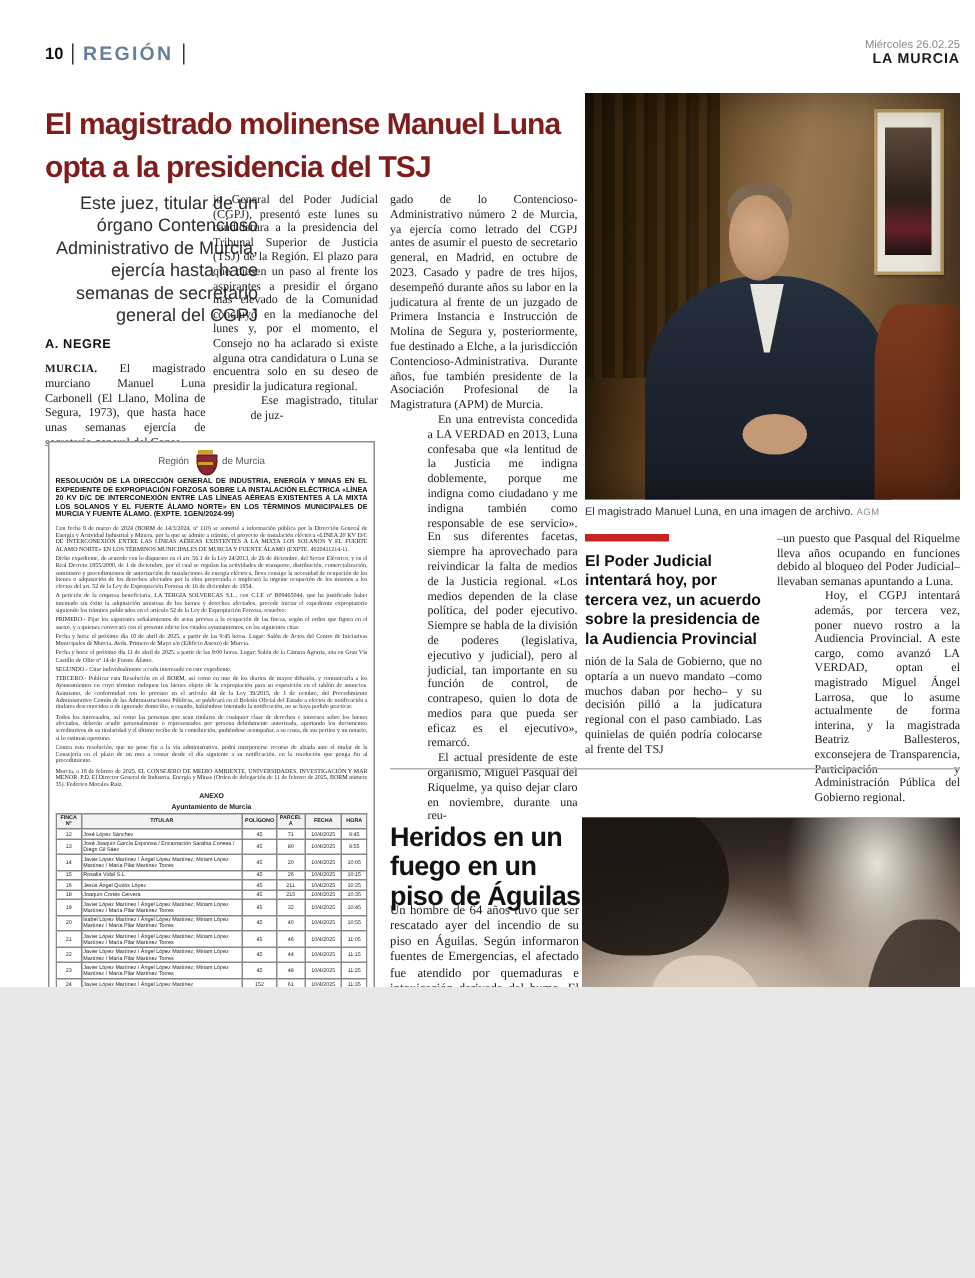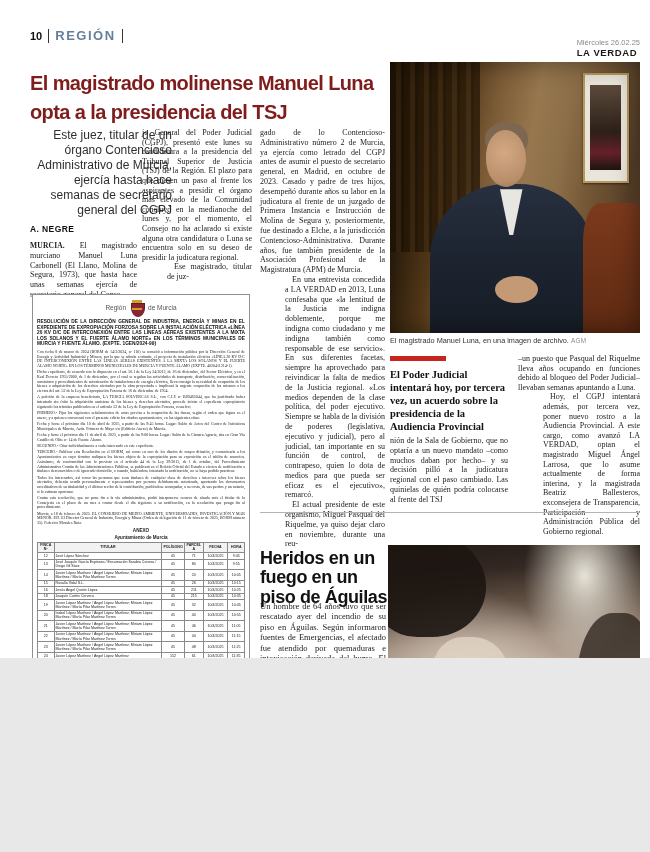--- a/index.html
+++ b/index.html
@@ -6,21 +6,21 @@
   #page{position:relative;width:650px;height:658px;background:#ffffff;overflow:hidden;
         font-family:"Liberation Serif","DejaVu Serif",serif;color:#1b1b1b;}
   .sans{font-family:"Liberation Sans","DejaVu Sans",sans-serif;}
 
   
   .folio-left{position:absolute;left:30px;top:28px;display:flex;align-items:center;gap:6px;}
   .page-num{font-family:"Liberation Sans",sans-serif;font-weight:bold;font-size:11px;color:#111;}
   .folio-bar{width:1px;height:14px;background:#333;}
   .section-label{font-family:"Liberation Sans",sans-serif;font-weight:bold;font-size:13px;
                  letter-spacing:1.5px;color:#64809b;}
-  .folio-right{position:absolute;right:10px;top:39px;text-align:left;line-height:1.15;}
+  .folio-right{position:absolute;right:10px;top:26px;text-align:right;line-height:1.15;}
   .date-line{font-family:"Liberation Sans",sans-serif;font-size:7.5px;color:#8a8a8a;}
   .masthead{font-family:"Liberation Sans",sans-serif;font-weight:bold;font-size:9.5px;
             letter-spacing:.6px;color:#1a1a1a;}
 
   
   .headline{position:absolute;left:30px;top:56px;width:362px;
             font-family:"Liberation Sans","DejaVu Sans",sans-serif;font-weight:bold;
             font-size:20px;line-height:29px;letter-spacing:-.6px;color:#7f1d1d;}
   .standfirst{position:absolute;left:30px;top:128px;width:142px;
               font-family:"Liberation Sans",sans-serif;font-size:12px;line-height:15px;color:#2e2e2e;text-align:right;}
@@ -31,21 +31,21 @@
   .bodycol p + p{text-indent:7px;margin-left:25px;}
   .dateline{font-weight:bold;font-size:7.5px;letter-spacing:.2px;}
   #col1{left:30px;top:241px;width:107px;line-height:9.8px;}
   #col2{left:142px;top:128px;width:110px;line-height:9.6px;}
   #col3{left:260px;top:128px;width:125px;}
   #col4{left:390px;top:436px;width:118px;}
   #col5{left:518px;top:354px;width:122px;line-height:9.6px;}
 
   .pullquote{position:absolute;left:390px;top:356px;width:118px;}
   .pq-bar{width:56px;height:5px;background:#c9251f;margin-bottom:7px;}
-  .pq-text{font-family:Liberation Serif, serif;font-weight:bold;
+  .pq-text{font-family:Liberation Sans, sans-serif;font-weight:bold;
            font-size:10.5px;line-height:13px;color:#111;}
 
   .h-rule{position:absolute;left:260px;top:512px;width:380px;height:1px;background:#b3b3b3;}
 
   
   .photo-portrait{position:absolute;left:390px;top:62px;width:250px;height:271px;overflow:hidden;
     background:linear-gradient(100deg,#1d1205 0%,#32220e 13%,#503618 25%,#7a5b36 38%,
                #96774e 52%,#8c6e48 63%,#6e5232 77%,#58402a 88%,#6b4a26 100%);}
   .shelf{position:absolute;left:0;top:0;width:36%;height:70%;
     background:repeating-linear-gradient(90deg,#241605 0 6px,#3a2610 6px 11px,#1c1204 11px 14px);
@@ -144,21 +144,21 @@
 <div id="page">
 
   <div class="folio-left">
     <span class="page-num">10</span>
     <span class="folio-bar"></span>
     <span class="section-label">REGIÓN</span>
     <span class="folio-bar"></span>
   </div>
   <div class="folio-right">
     <div class="date-line">Miércoles 26.02.25</div>
-    <div class="masthead">LA VERDAD</div>
+    <div class="masthead">LA MURCIA</div>
   </div>
 
   <h1 class="headline">El magistrado molinense Manuel Luna opta a la presidencia del TSJ</h1>
 
   <div class="photo-portrait">
     <div class="shelf"></div>
     <div class="wall-frame">
       <div class="wall-frame-inner"></div>
     </div>
     <div class="man-suit"></div>

